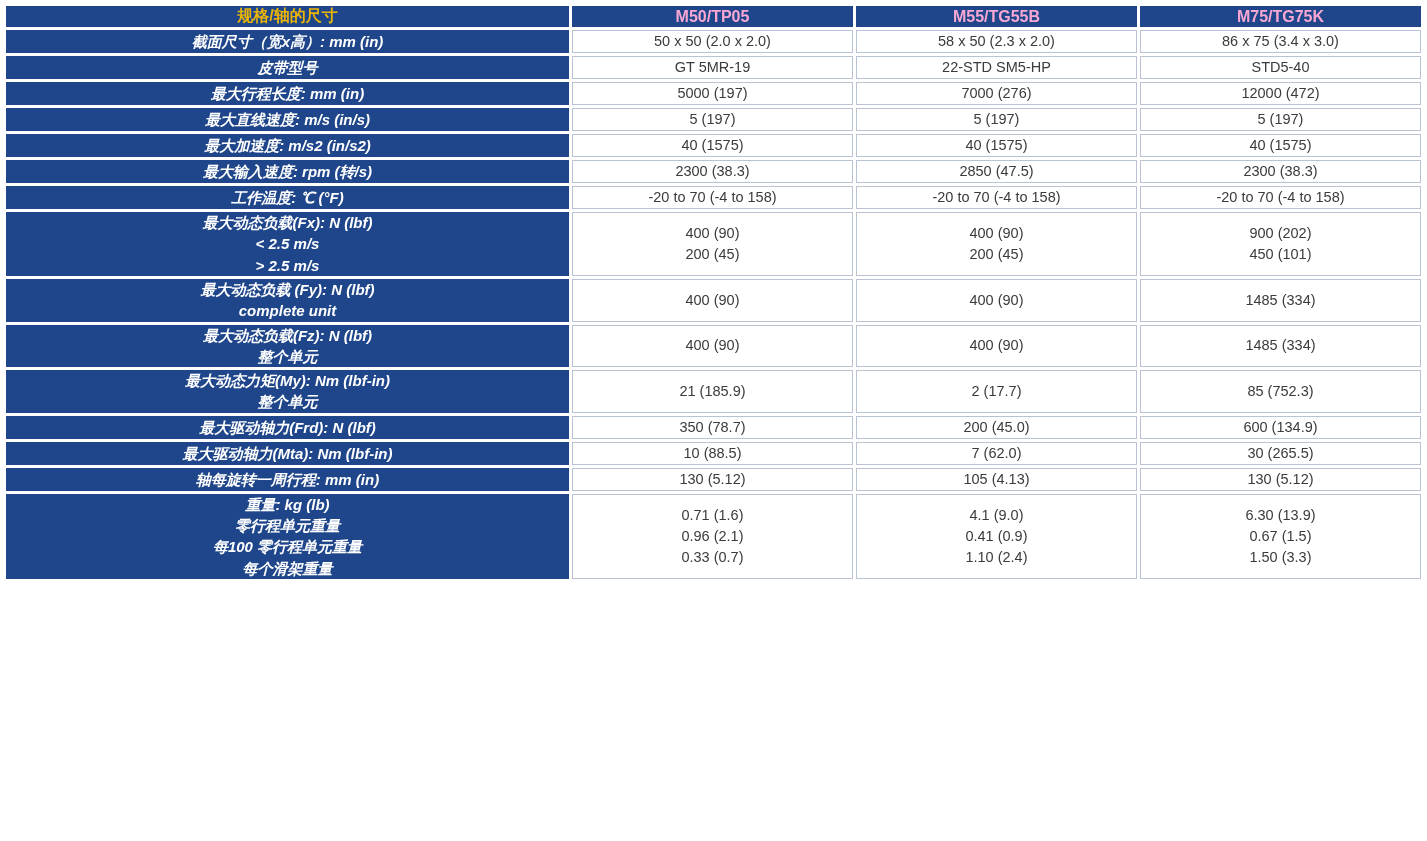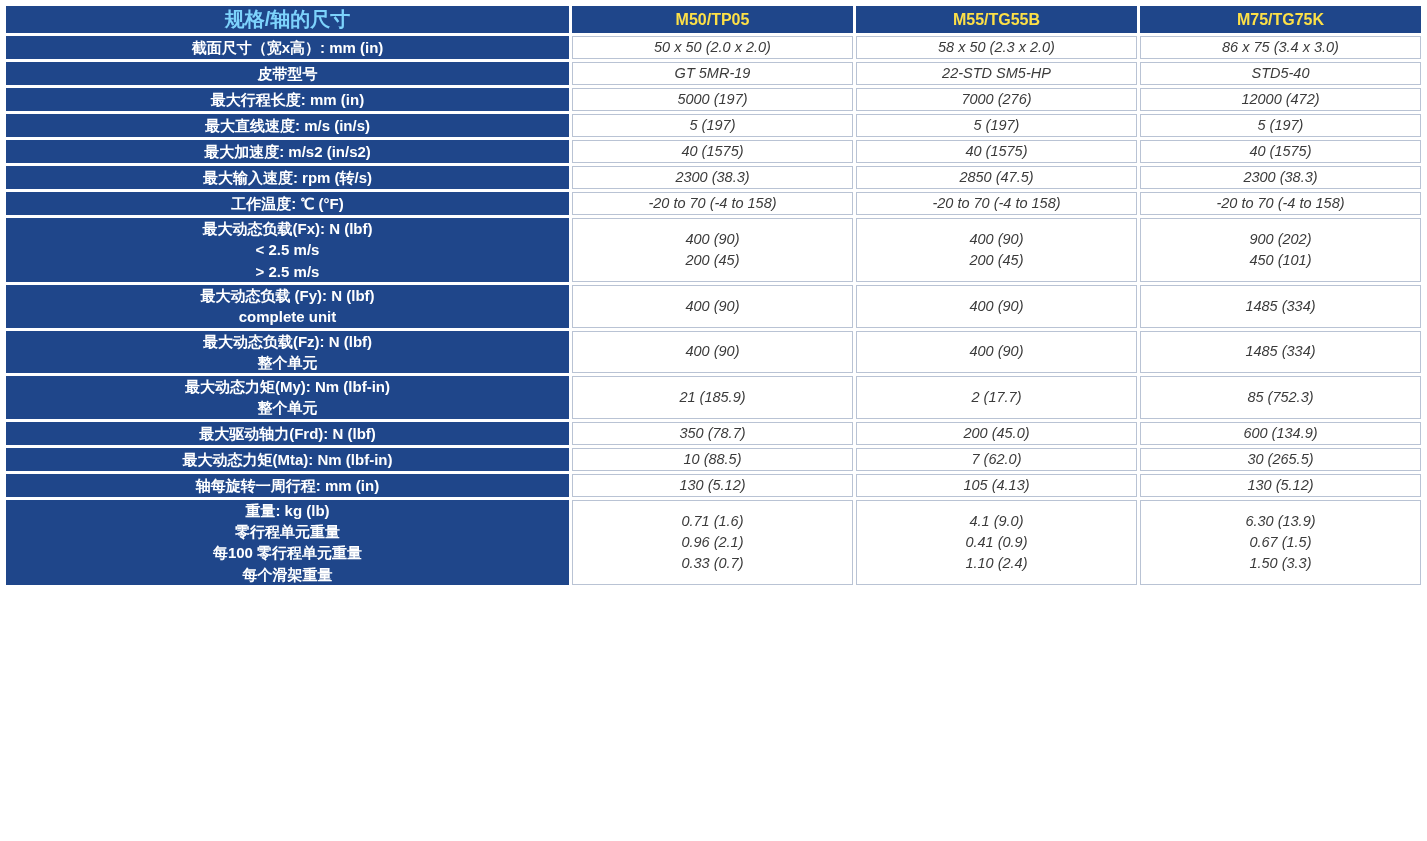--- a/index.html
+++ b/index.html
@@ -31,46 +31,45 @@
     background: #1f468a;
     color: #ffffff;
     font-weight: bold;
     font-size: 15px;
     text-align: center;
     line-height: 1.42;
     padding: 7px 10px;
   }
   .hdr-label {
     background: #1f468a;
-    color: #7dd3fc;
+    color: #eab308;
     font-weight: bold;
-    font-size: 20px;
+    font-size: 16px;
     text-align: center;
     padding: 9px 10px;
   }
   .hdr-val {
     background: #1f468a;
-    color: #fde047;
+    color: #f9a8d4;
     font-weight: bold;
     font-size: 16px;
     text-align: center;
     padding: 9px 10px;
   }
   .val {
     background: #ffffff;
     color: #3b3b3b;
     font-size: 14.5px;
     text-align: center;
     line-height: 1.45;
     padding: 7px 8px;
     border: 1px solid #b9c3d4;
-    font-style: italic;
   }
   .val .ml { display: block; }
-  .lbl .ml { display: block; }
+  .lbl .ml { display: block; font-style: italic; }
 </style>
 </head>
 <body>
 
 <table class="spec-table">
   <colgroup>
     <col class="c-label">
     <col class="c-val">
     <col class="c-val">
     <col class="c-val">
@@ -255,21 +254,21 @@
         </td>
         <td class="val">
           <span class="ml">200 (45.0)</span>
         </td>
         <td class="val">
           <span class="ml">600 (134.9)</span>
         </td>
       </tr>
       <tr>
         <td class="lbl">
-          <span class="ml">最大动态力矩(Mta): Nm (lbf-in)</span>
+          <span class="ml">最大驱动轴力(Mta): Nm (lbf-in)</span>
         </td>
         <td class="val">
           <span class="ml">10 (88.5)</span>
         </td>
         <td class="val">
           <span class="ml">7 (62.0)</span>
         </td>
         <td class="val">
           <span class="ml">30 (265.5)</span>
         </td>

